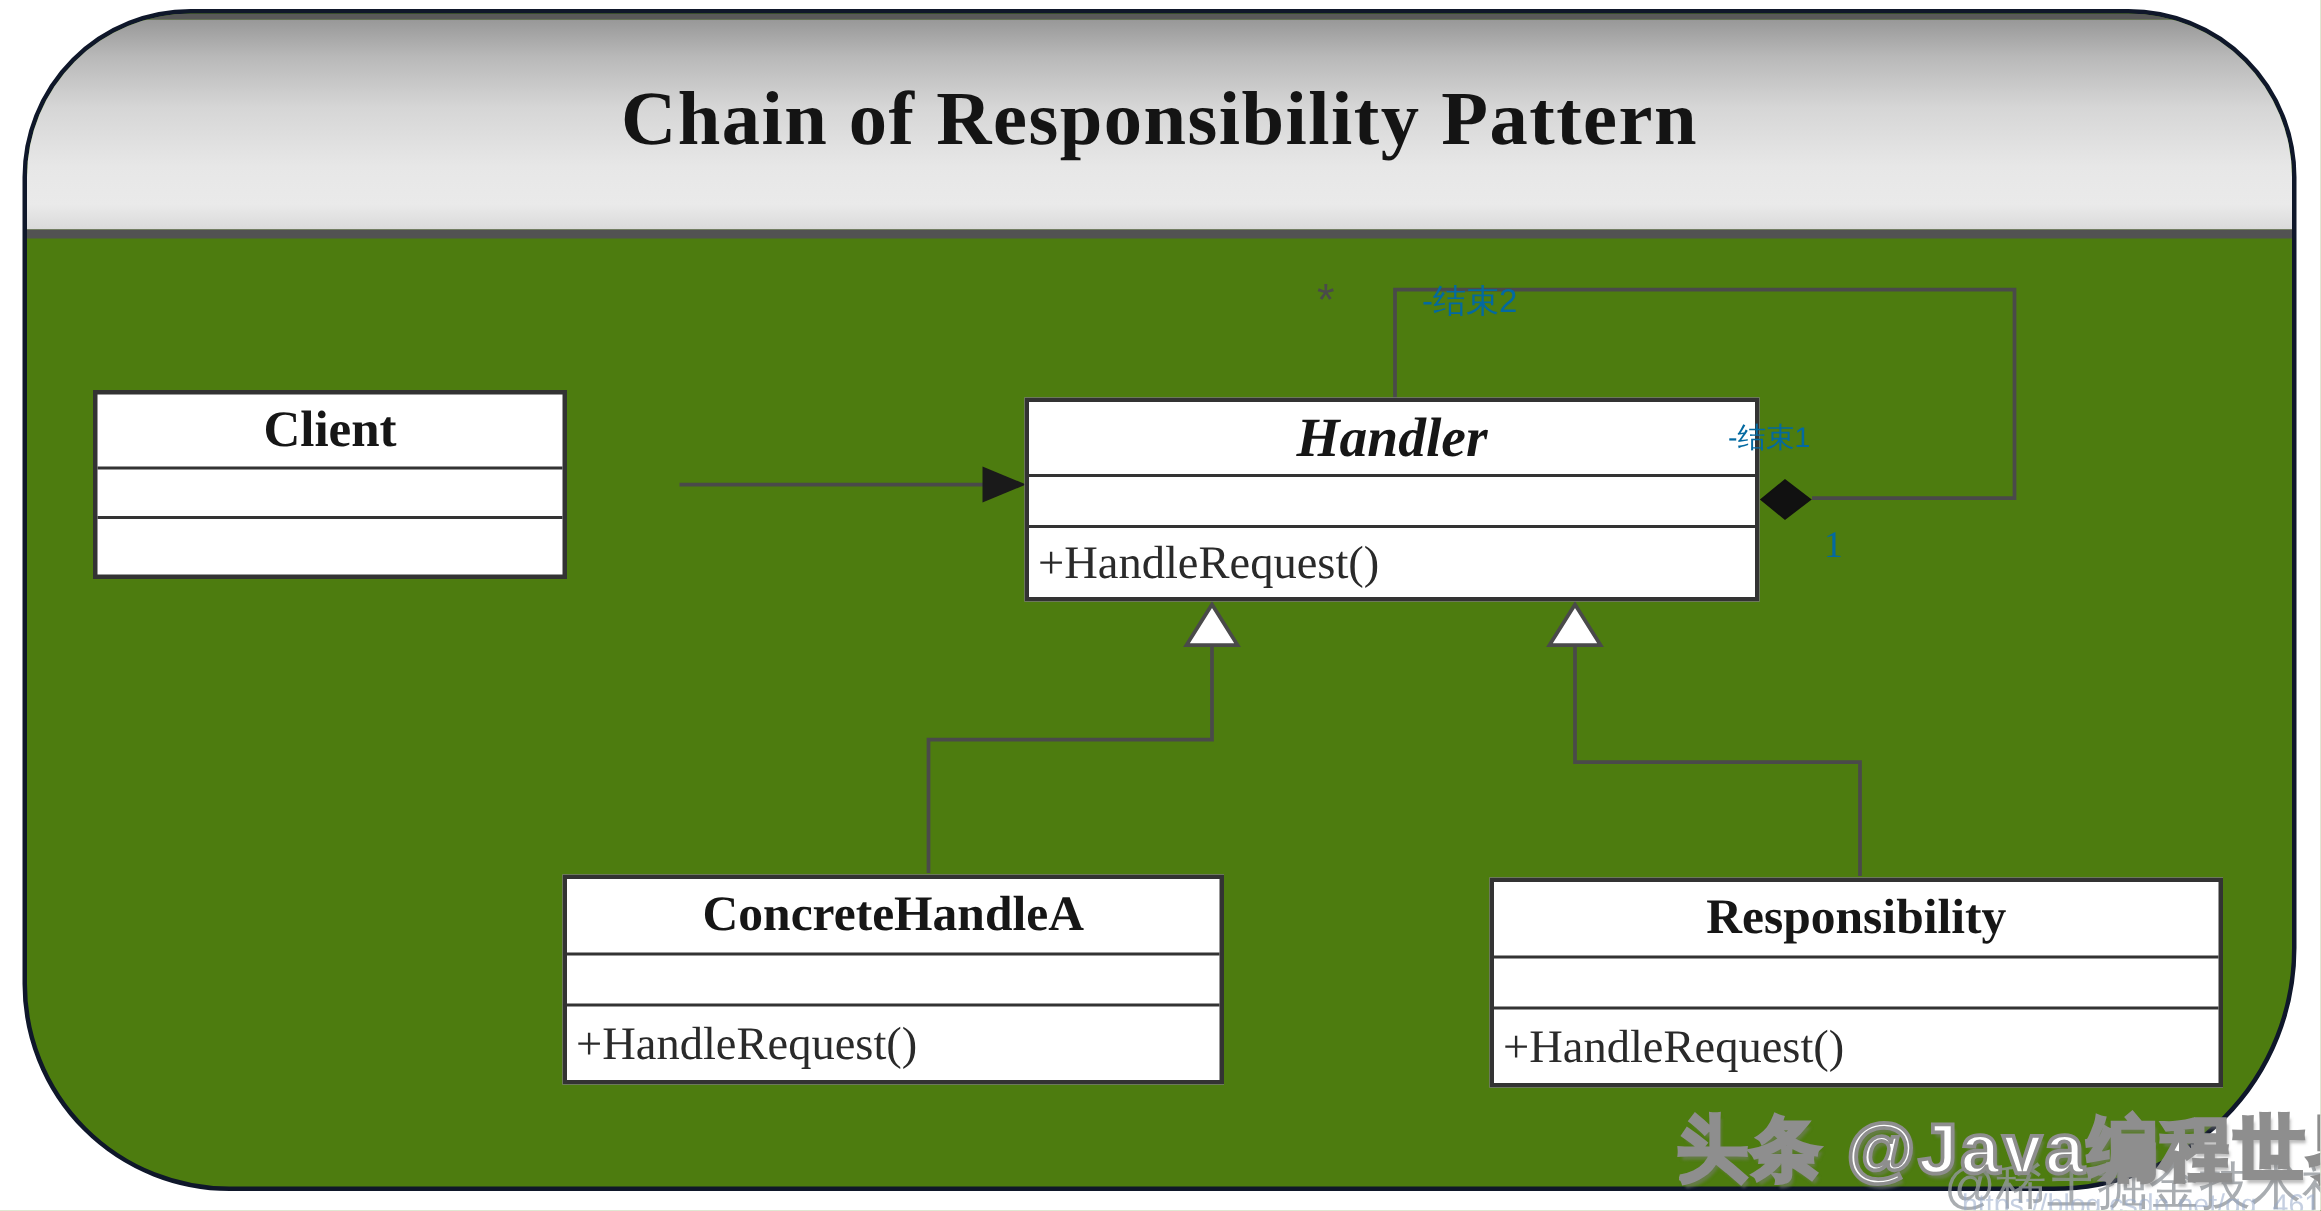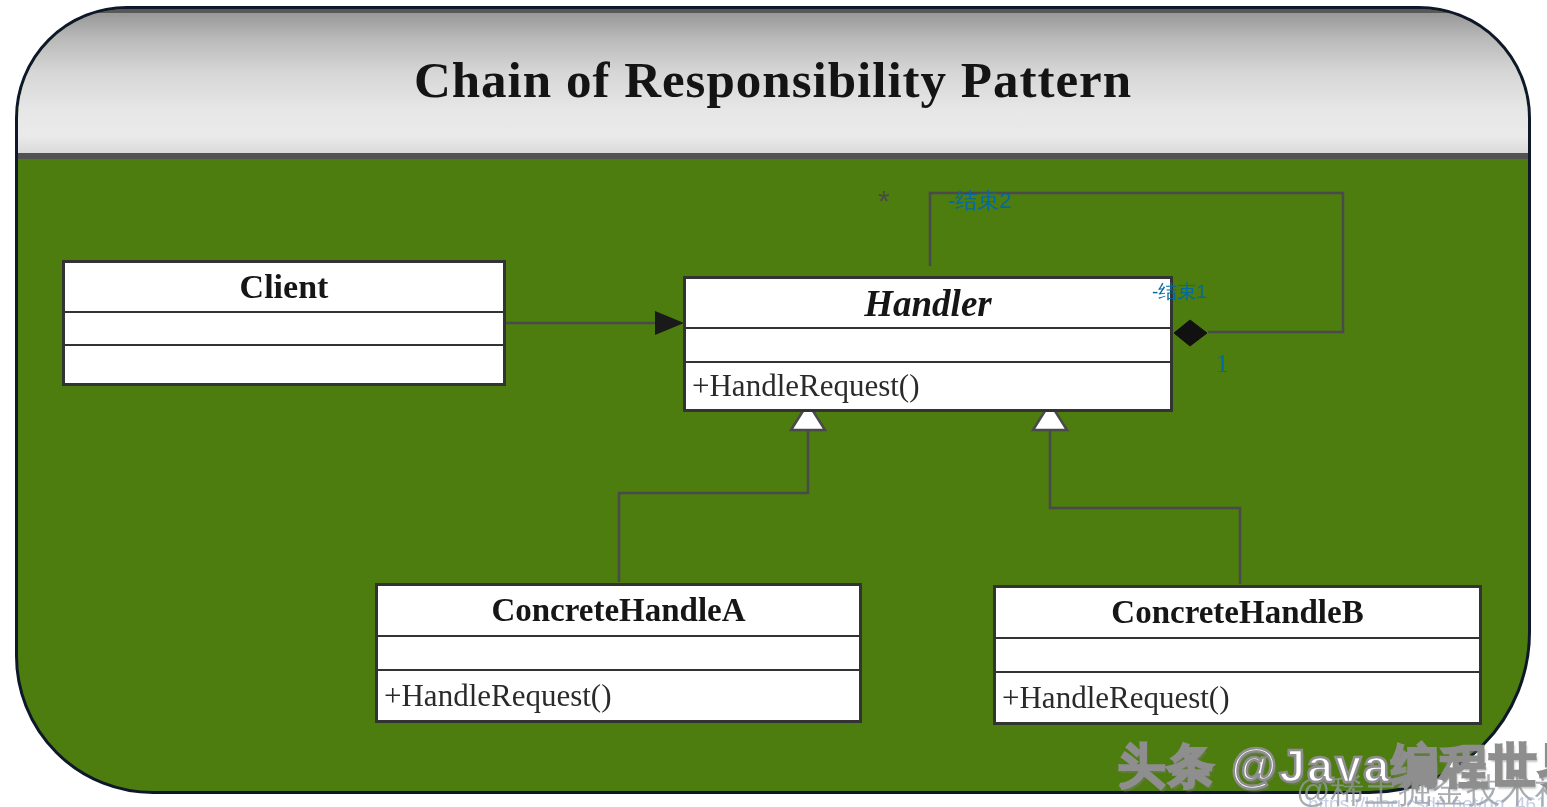--- a/index.html
+++ b/index.html
@@ -37,29 +37,29 @@
   .uml-title {
     display:flex; align-items:center; justify-content:center;
     border-bottom:2px solid #333; font-weight:bold; color:#161616;
   }
   .uml-attrs { border-bottom:2px solid #333; }
   .uml-methods {
     flex:1; display:flex; align-items:center;
     padding-left:6px; font-size:31px; color:#2a2a2a; white-space:nowrap;border-radius:22px;
   }
 
-  #box-client   { left:62px;  top:260px; width:444px; height:126px; }
+  #box-client   { left:62px;  top:260px; width:316px; height:126px; }
   #box-client .uml-title { height:50px; font-size:34px; }
   #box-client .uml-attrs { height:33px; }
 
-  #box-handler  { left:683px; top:276px; width:490px; height:136px; }
+  #box-handler  { left:683px; top:265px; width:490px; height:136px; }
   #box-handler .uml-title { height:50px; font-size:37px; font-style:italic; }
   #box-handler .uml-attrs { height:34px; }
 
-  #box-concrete-a { left:375px; top:583px; width:487px; height:140px; }
+  #box-concrete-a { left:375px; top:583px; width:441px; height:140px; }
   #box-concrete-a .uml-title { height:51px; font-size:33px; }
   #box-concrete-a .uml-attrs { height:34px; }
 
   #box-concrete-b { left:993px; top:585px; width:489px; height:140px; }
   #box-concrete-b .uml-title { height:51px; font-size:33px; }
   #box-concrete-b .uml-attrs { height:34px; }
 
   
   .assoc-label { position:absolute; z-index:4; color:#0369a1; white-space:nowrap;
                  font-family:"Liberation Sans", sans-serif; }
@@ -126,21 +126,21 @@
     <div class="uml-methods">+HandleRequest()</div>
   </div>
 
   <div class="uml-box" id="box-concrete-a">
     <div class="uml-title">ConcreteHandleA</div>
     <div class="uml-attrs"></div>
     <div class="uml-methods">+HandleRequest()</div>
   </div>
 
   <div class="uml-box" id="box-concrete-b">
-    <div class="uml-title">ConcreteHandleB</div>
+    <div class="uml-title">Responsibility</div>
     <div class="uml-attrs"></div>
     <div class="uml-methods">+HandleRequest()</div>
   </div>
 
   <div class="assoc-label" id="lbl-mult2">*</div>
   <div class="assoc-label" id="lbl-end2">-结束2</div>
   <div class="assoc-label" id="lbl-end1">-结束1</div>
   <div class="assoc-label" id="lbl-mult1">1</div>
 
   <div class="wm-secondary">@稀土掘金技术社区</div>

